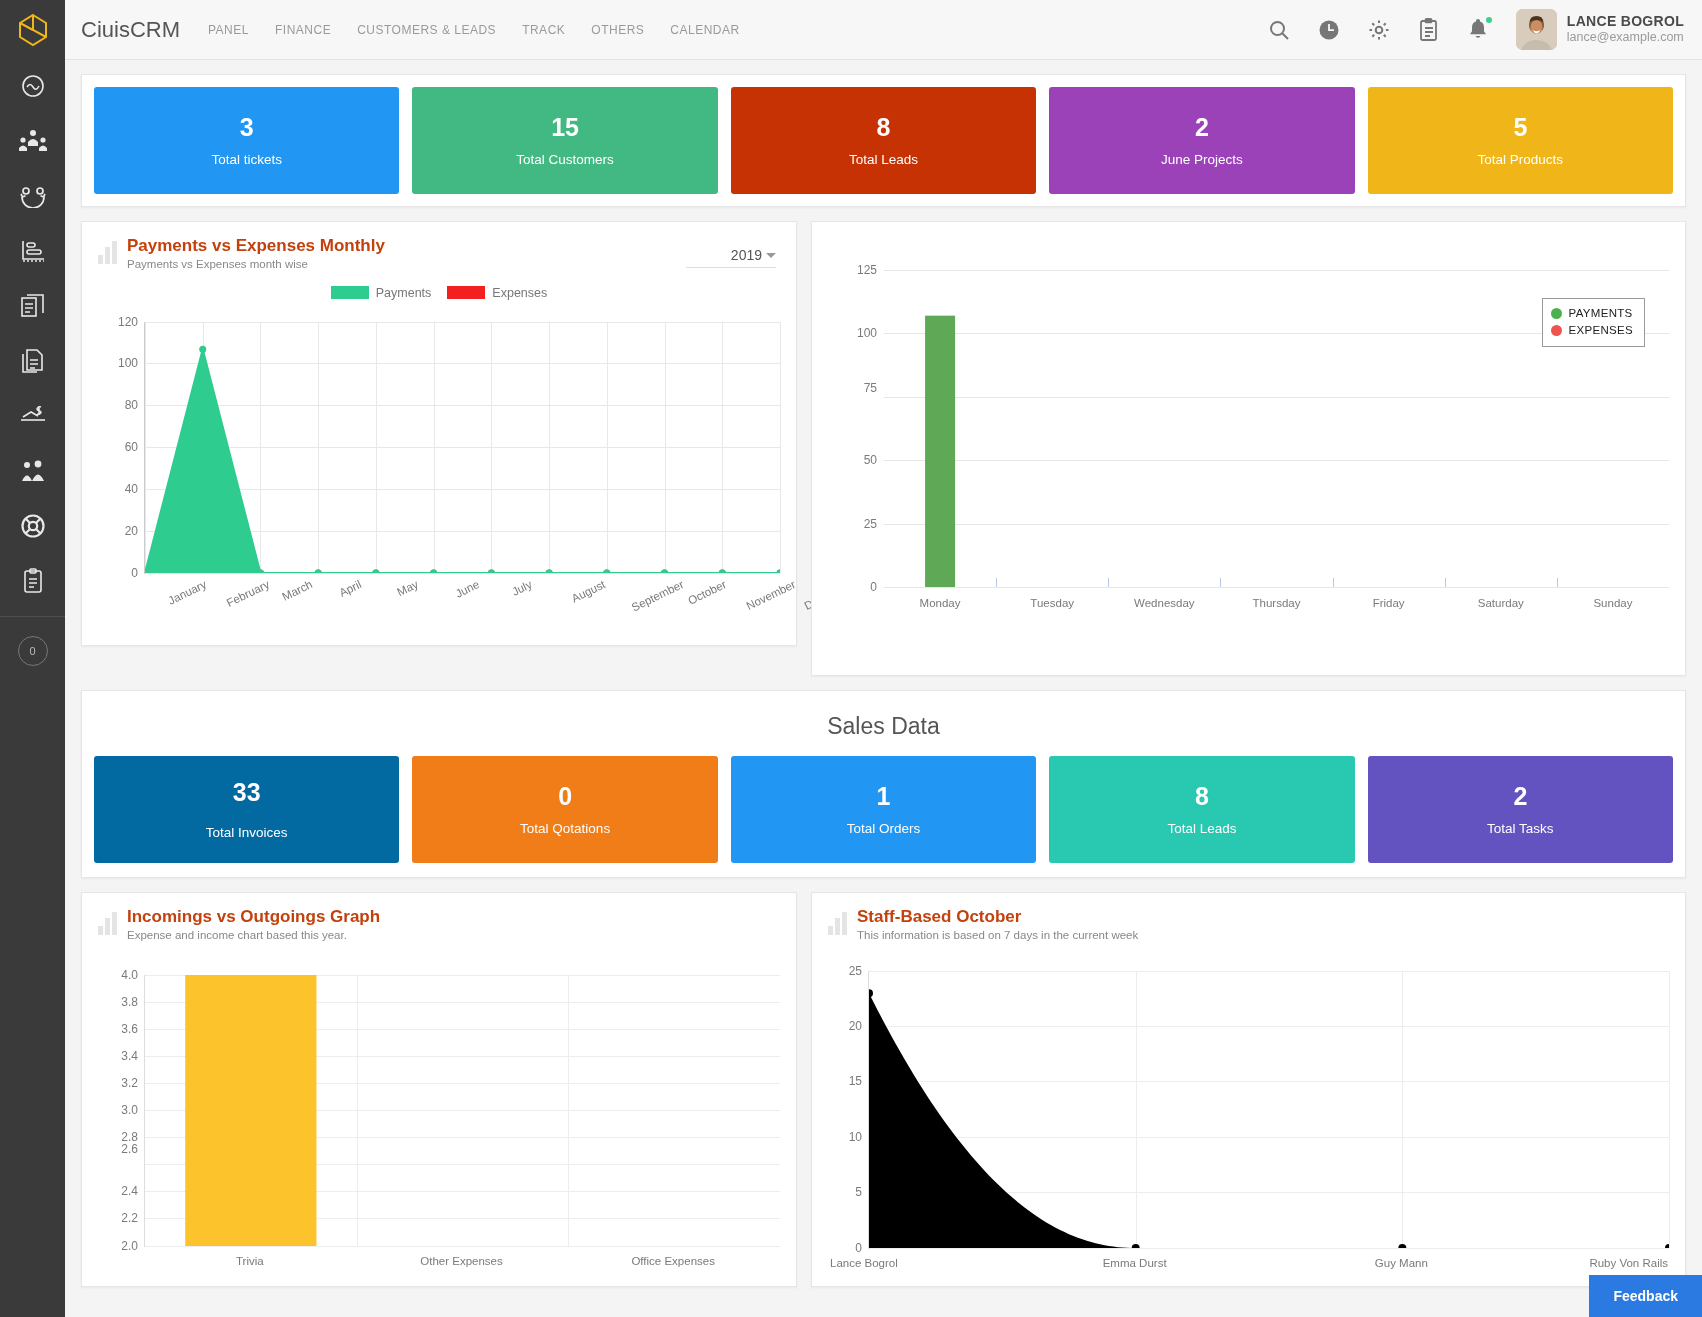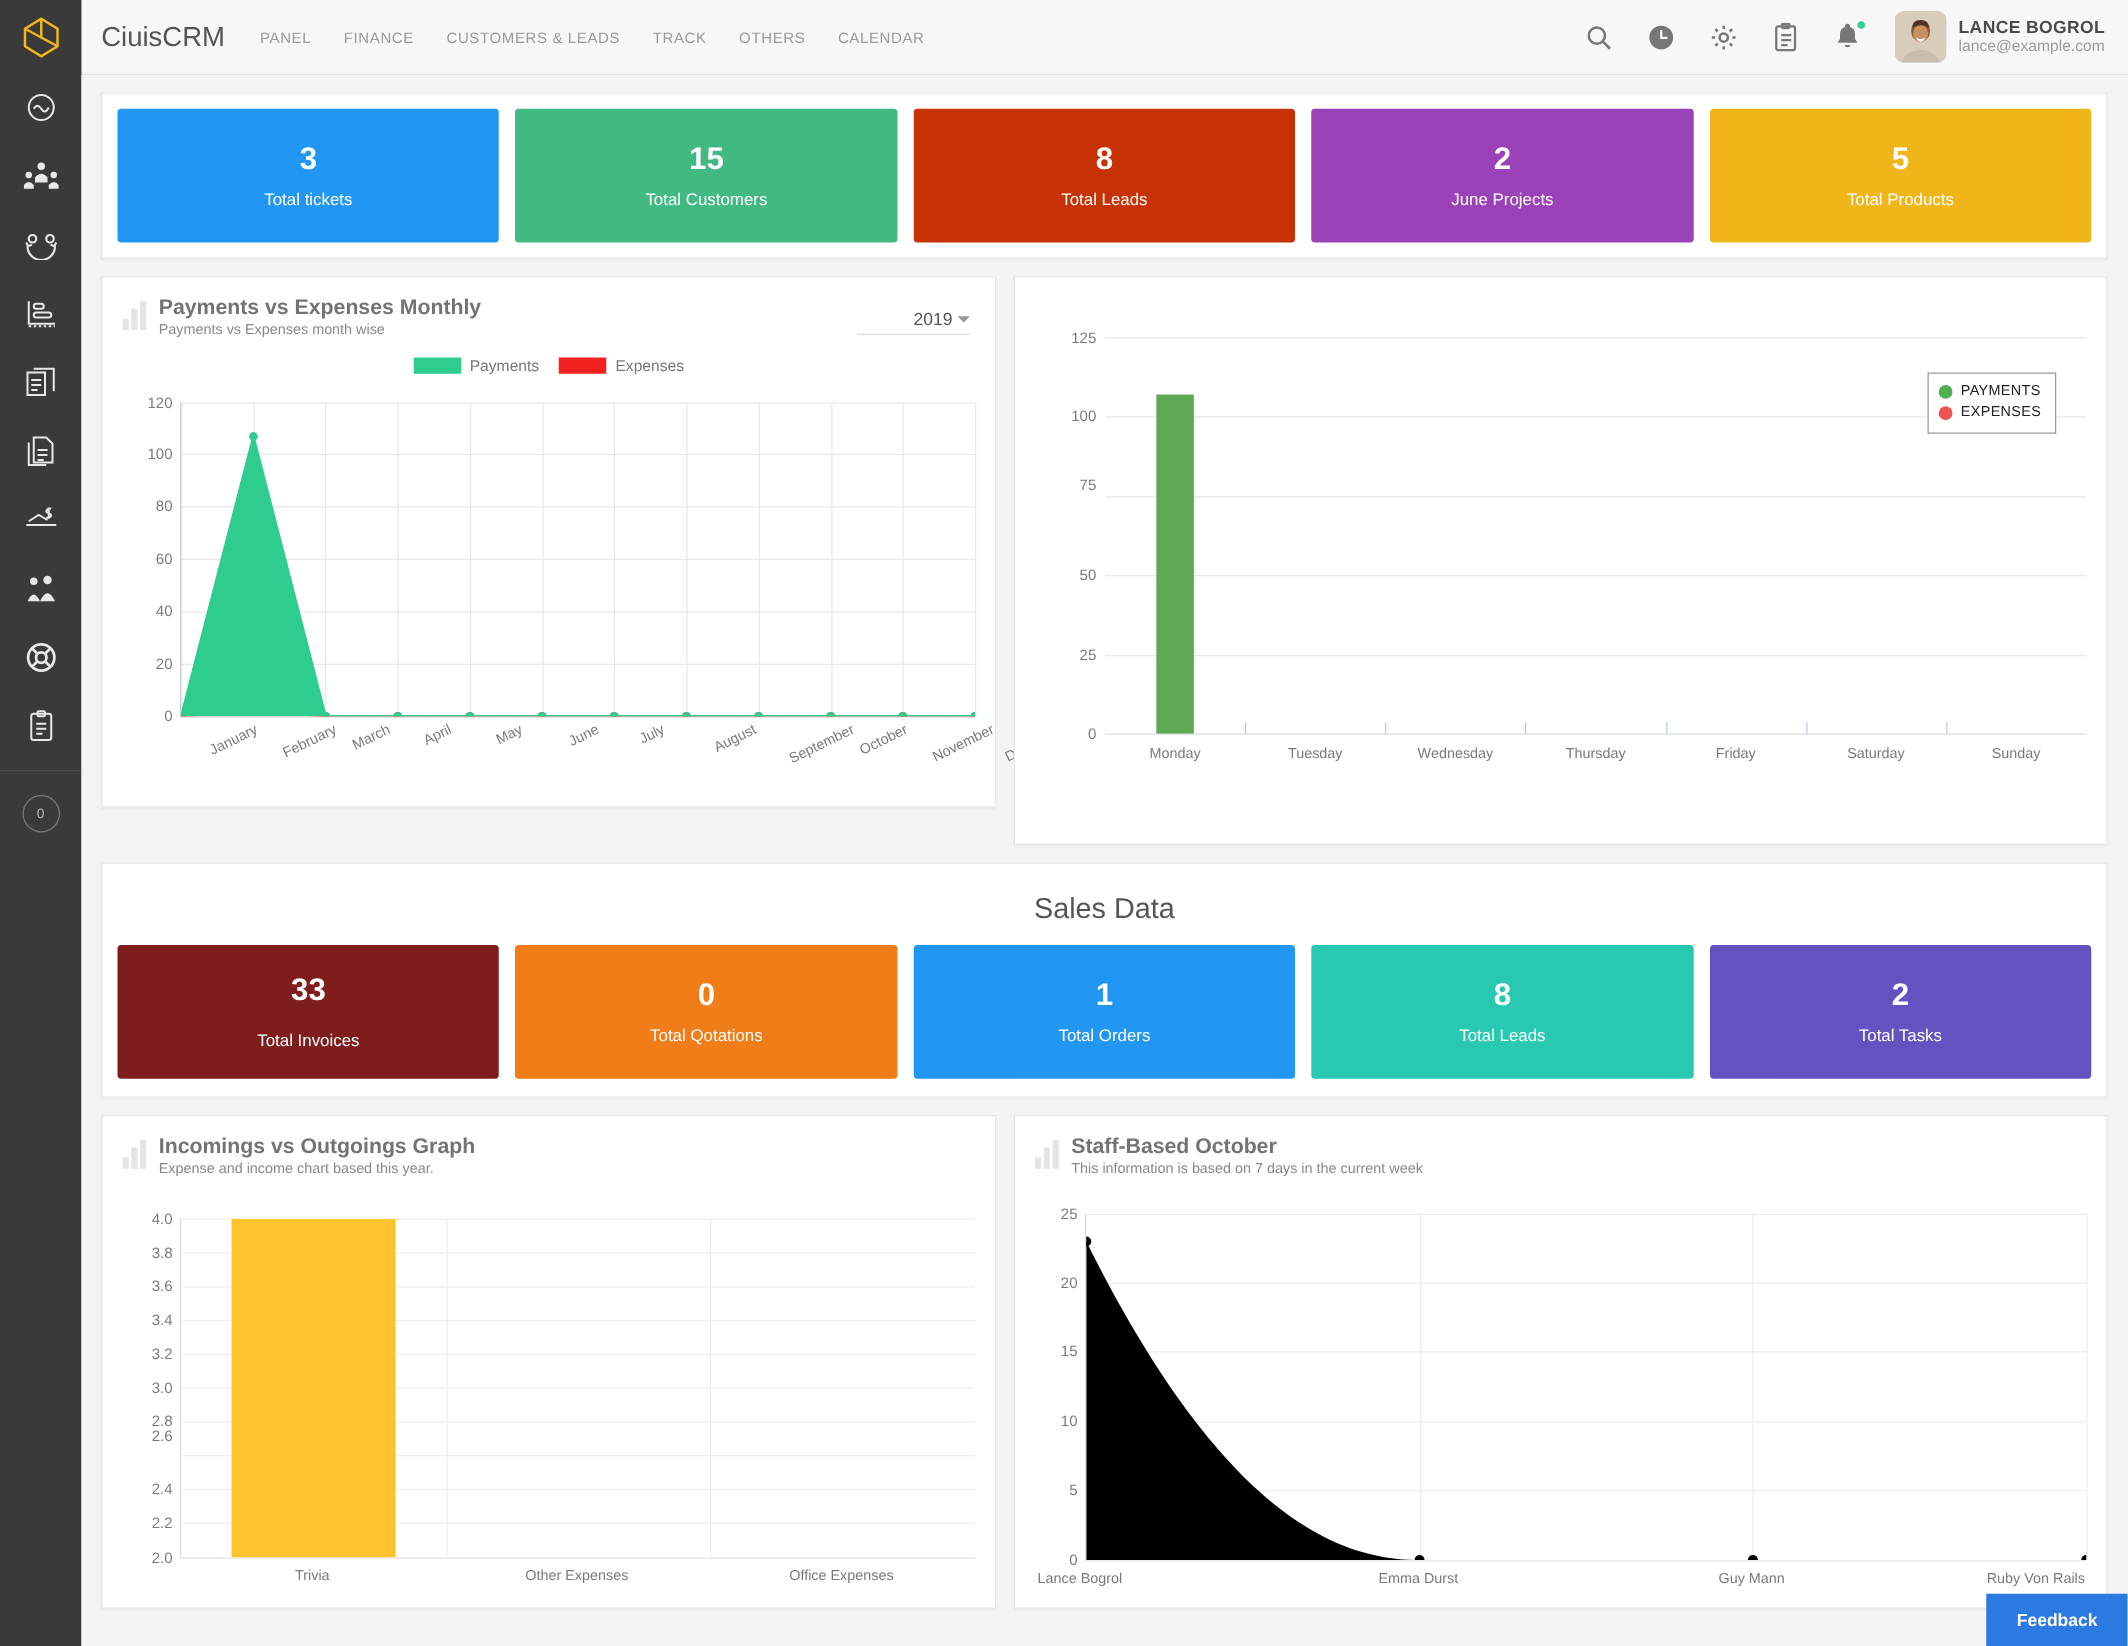--- a/index.html
+++ b/index.html
@@ -99,21 +99,21 @@
   .stat-lbl { font-size: 13.5px; }
 
   
   #charts-row { display: flex; gap: 14px; margin-top: 14px; }
   #chart-monthly { width: 716px; height: 425px; padding: 14px 16px; position: relative; }
   #chart-weekly  { flex: 1; height: 455px; padding: 14px 16px; position: relative; }
 
   .card-head { display: flex; align-items: flex-start; gap: 10px; }
   .bars-glyph { display: flex; align-items: flex-end; gap: 2px; height: 24px; margin-top: 4px; }
   .bars-glyph i { width: 5px; background: #e4e4e4; display: block; }
-  .card-title { font-size: 17px; font-weight: bold; color: #737373; line-height: 1.15; }
+  .card-title { font-size: 17px; font-weight: bold; color: #c2410c; line-height: 1.15; }
   .card-sub { font-size: 11.5px; color: #888; margin-top: 2px; }
 
   #year-select {
     position: absolute; right: 20px; top: 22px;
     width: 90px; border: none; border-bottom: 1px solid #ddd;
     text-align: right; font-size: 14px; color: #555;
     font-family: inherit; background: transparent;
     padding: 3px 14px 4px 0; cursor: pointer;
     -webkit-appearance: none; appearance: none;
   }
@@ -528,21 +528,21 @@
           <i style="background: rgb(239, 83, 80);"></i>
           <span>EXPENSES</span>
         </div>
       </div>
     </div>
   </div>
 
   <div class="panel" id="sales-panel">
     <div id="sales-title">Sales Data</div>
     <div id="sales-cards">
-      <div class="stat-card" style="background: #7f1d1d; gap: 20px;">
+      <div class="stat-card" style="background: #0369a1; gap: 20px;">
         <div class="stat-num">33</div>
         <div class="stat-lbl">Total Invoices</div>
       </div>
       <div class="stat-card" style="background: rgb(240, 125, 23);">
         <div class="stat-num">0</div>
         <div class="stat-lbl">Total Qotations</div>
       </div>
       <div class="stat-card" style="background: rgb(33, 150, 243);">
         <div class="stat-num">1</div>
         <div class="stat-lbl">Total Orders</div>

